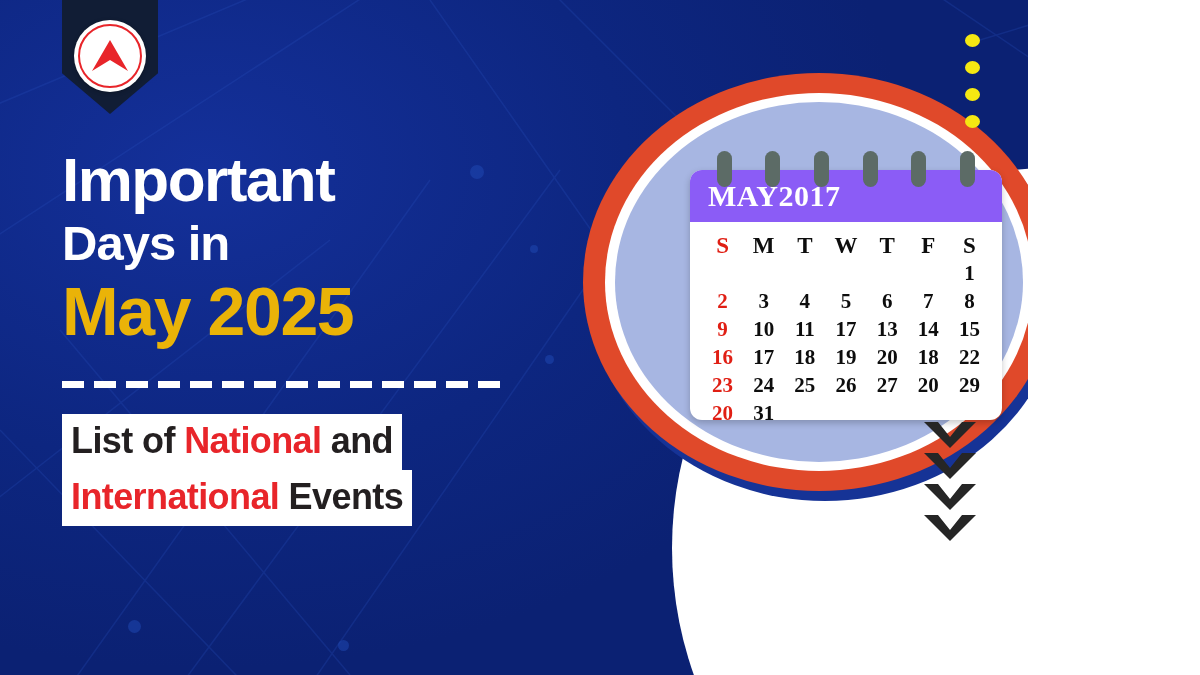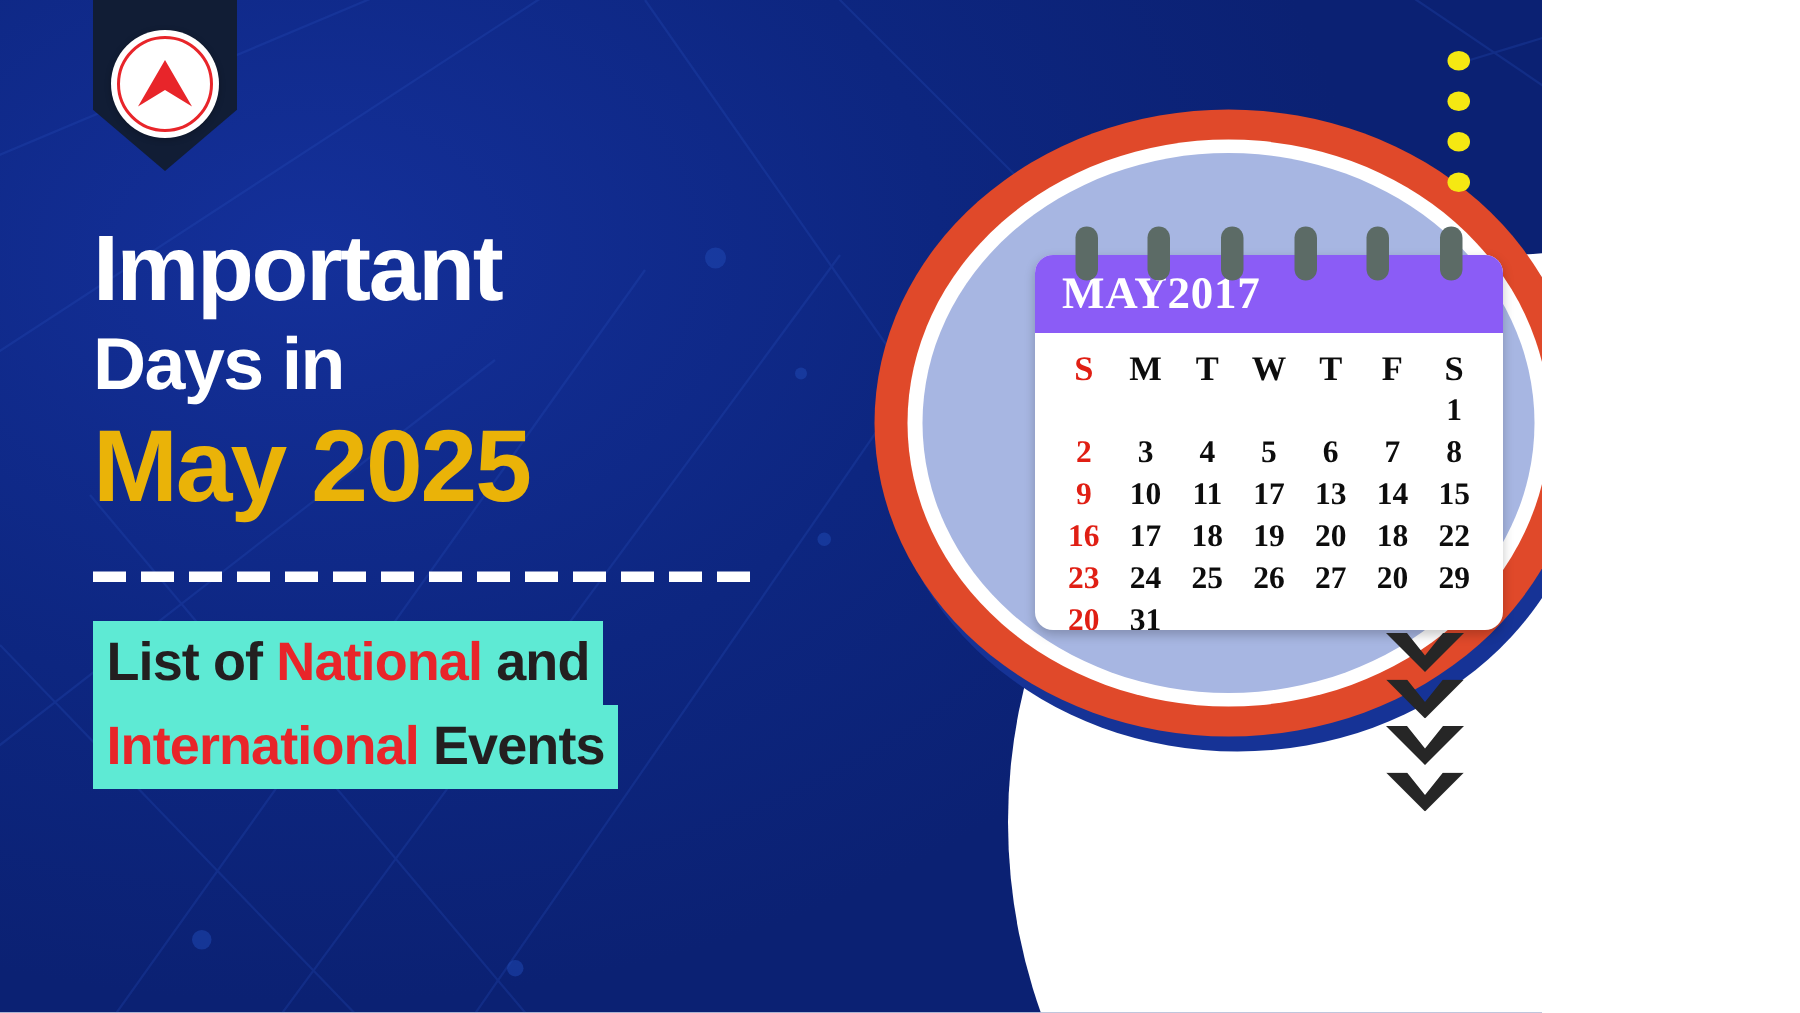--- a/index.html
+++ b/index.html
@@ -131,21 +131,21 @@
 
   
   .band-wrap {
     position: absolute;
     left: 62px;
     top: 414px;
     z-index: 5;
   }
   .band {
     display: inline-block;
-    background: #5eead4;
+    background: #ffffff;
     color: #231f20;
     font-size: 36px;
     font-weight: 800;
     letter-spacing: -.6px;
     line-height: 1;
     padding: 9px 9px 11px 9px;
     text-align: center;
   }
   .band .red { color: #e8252a; }
 

